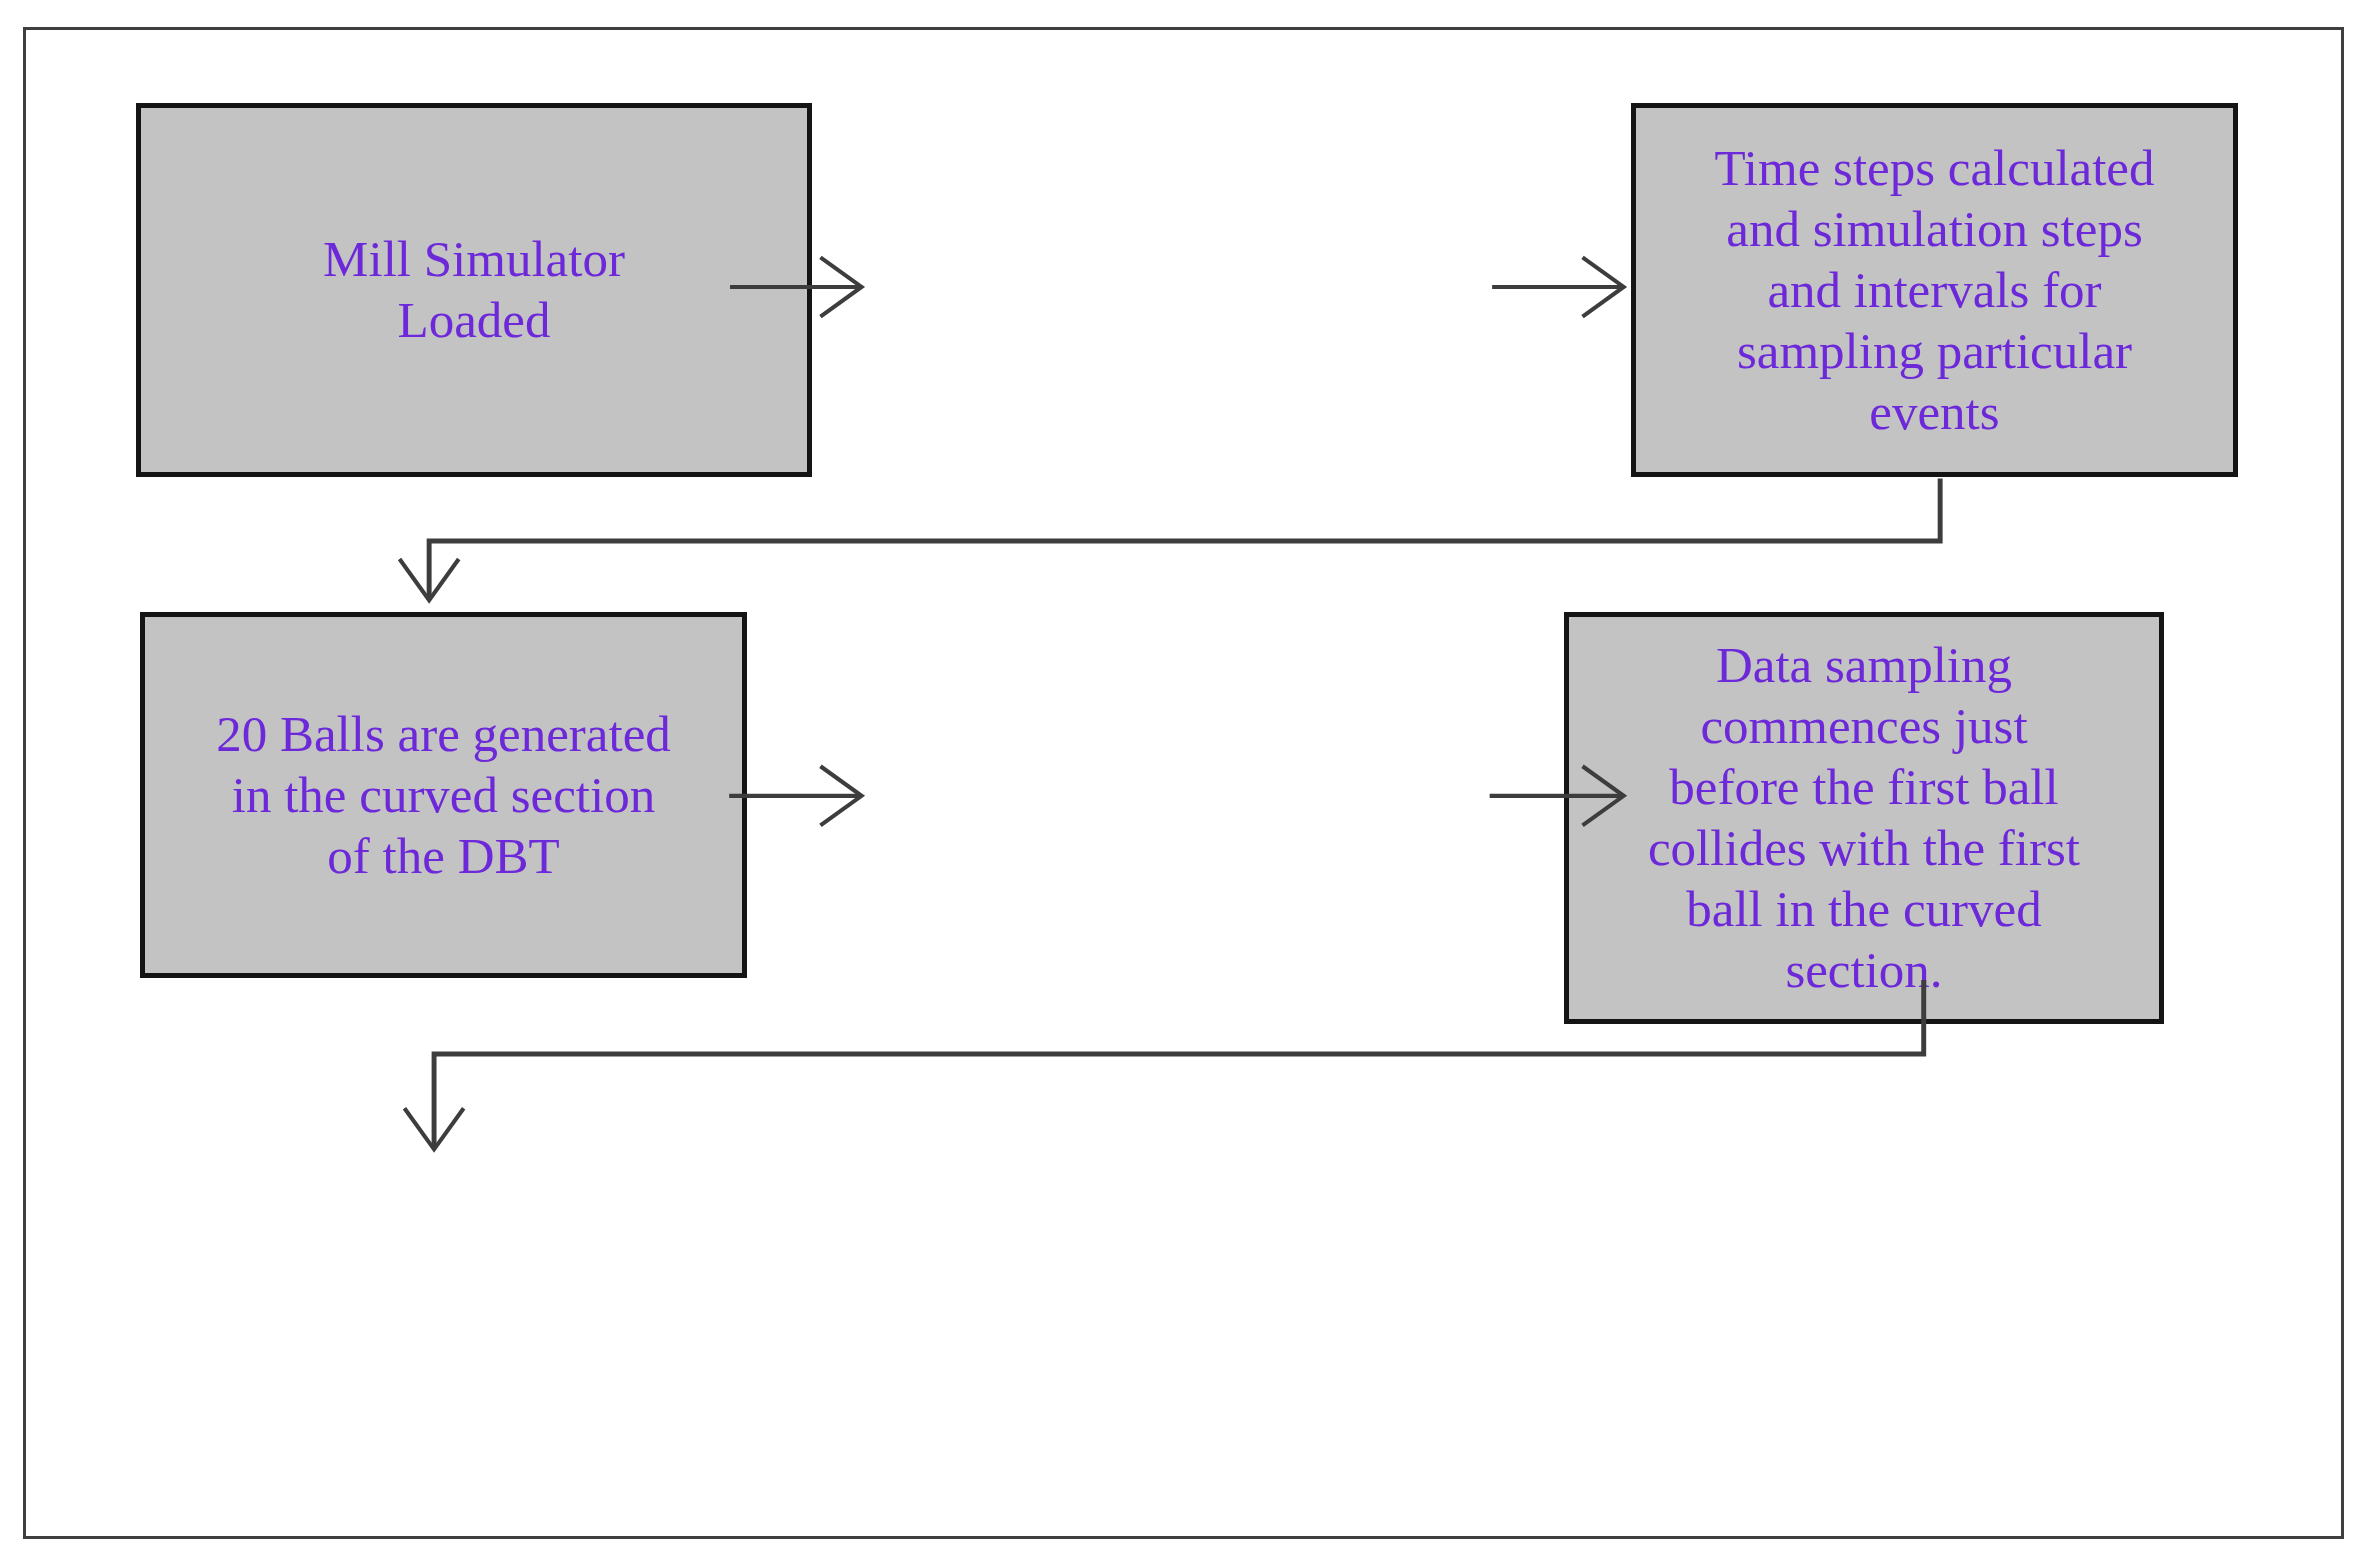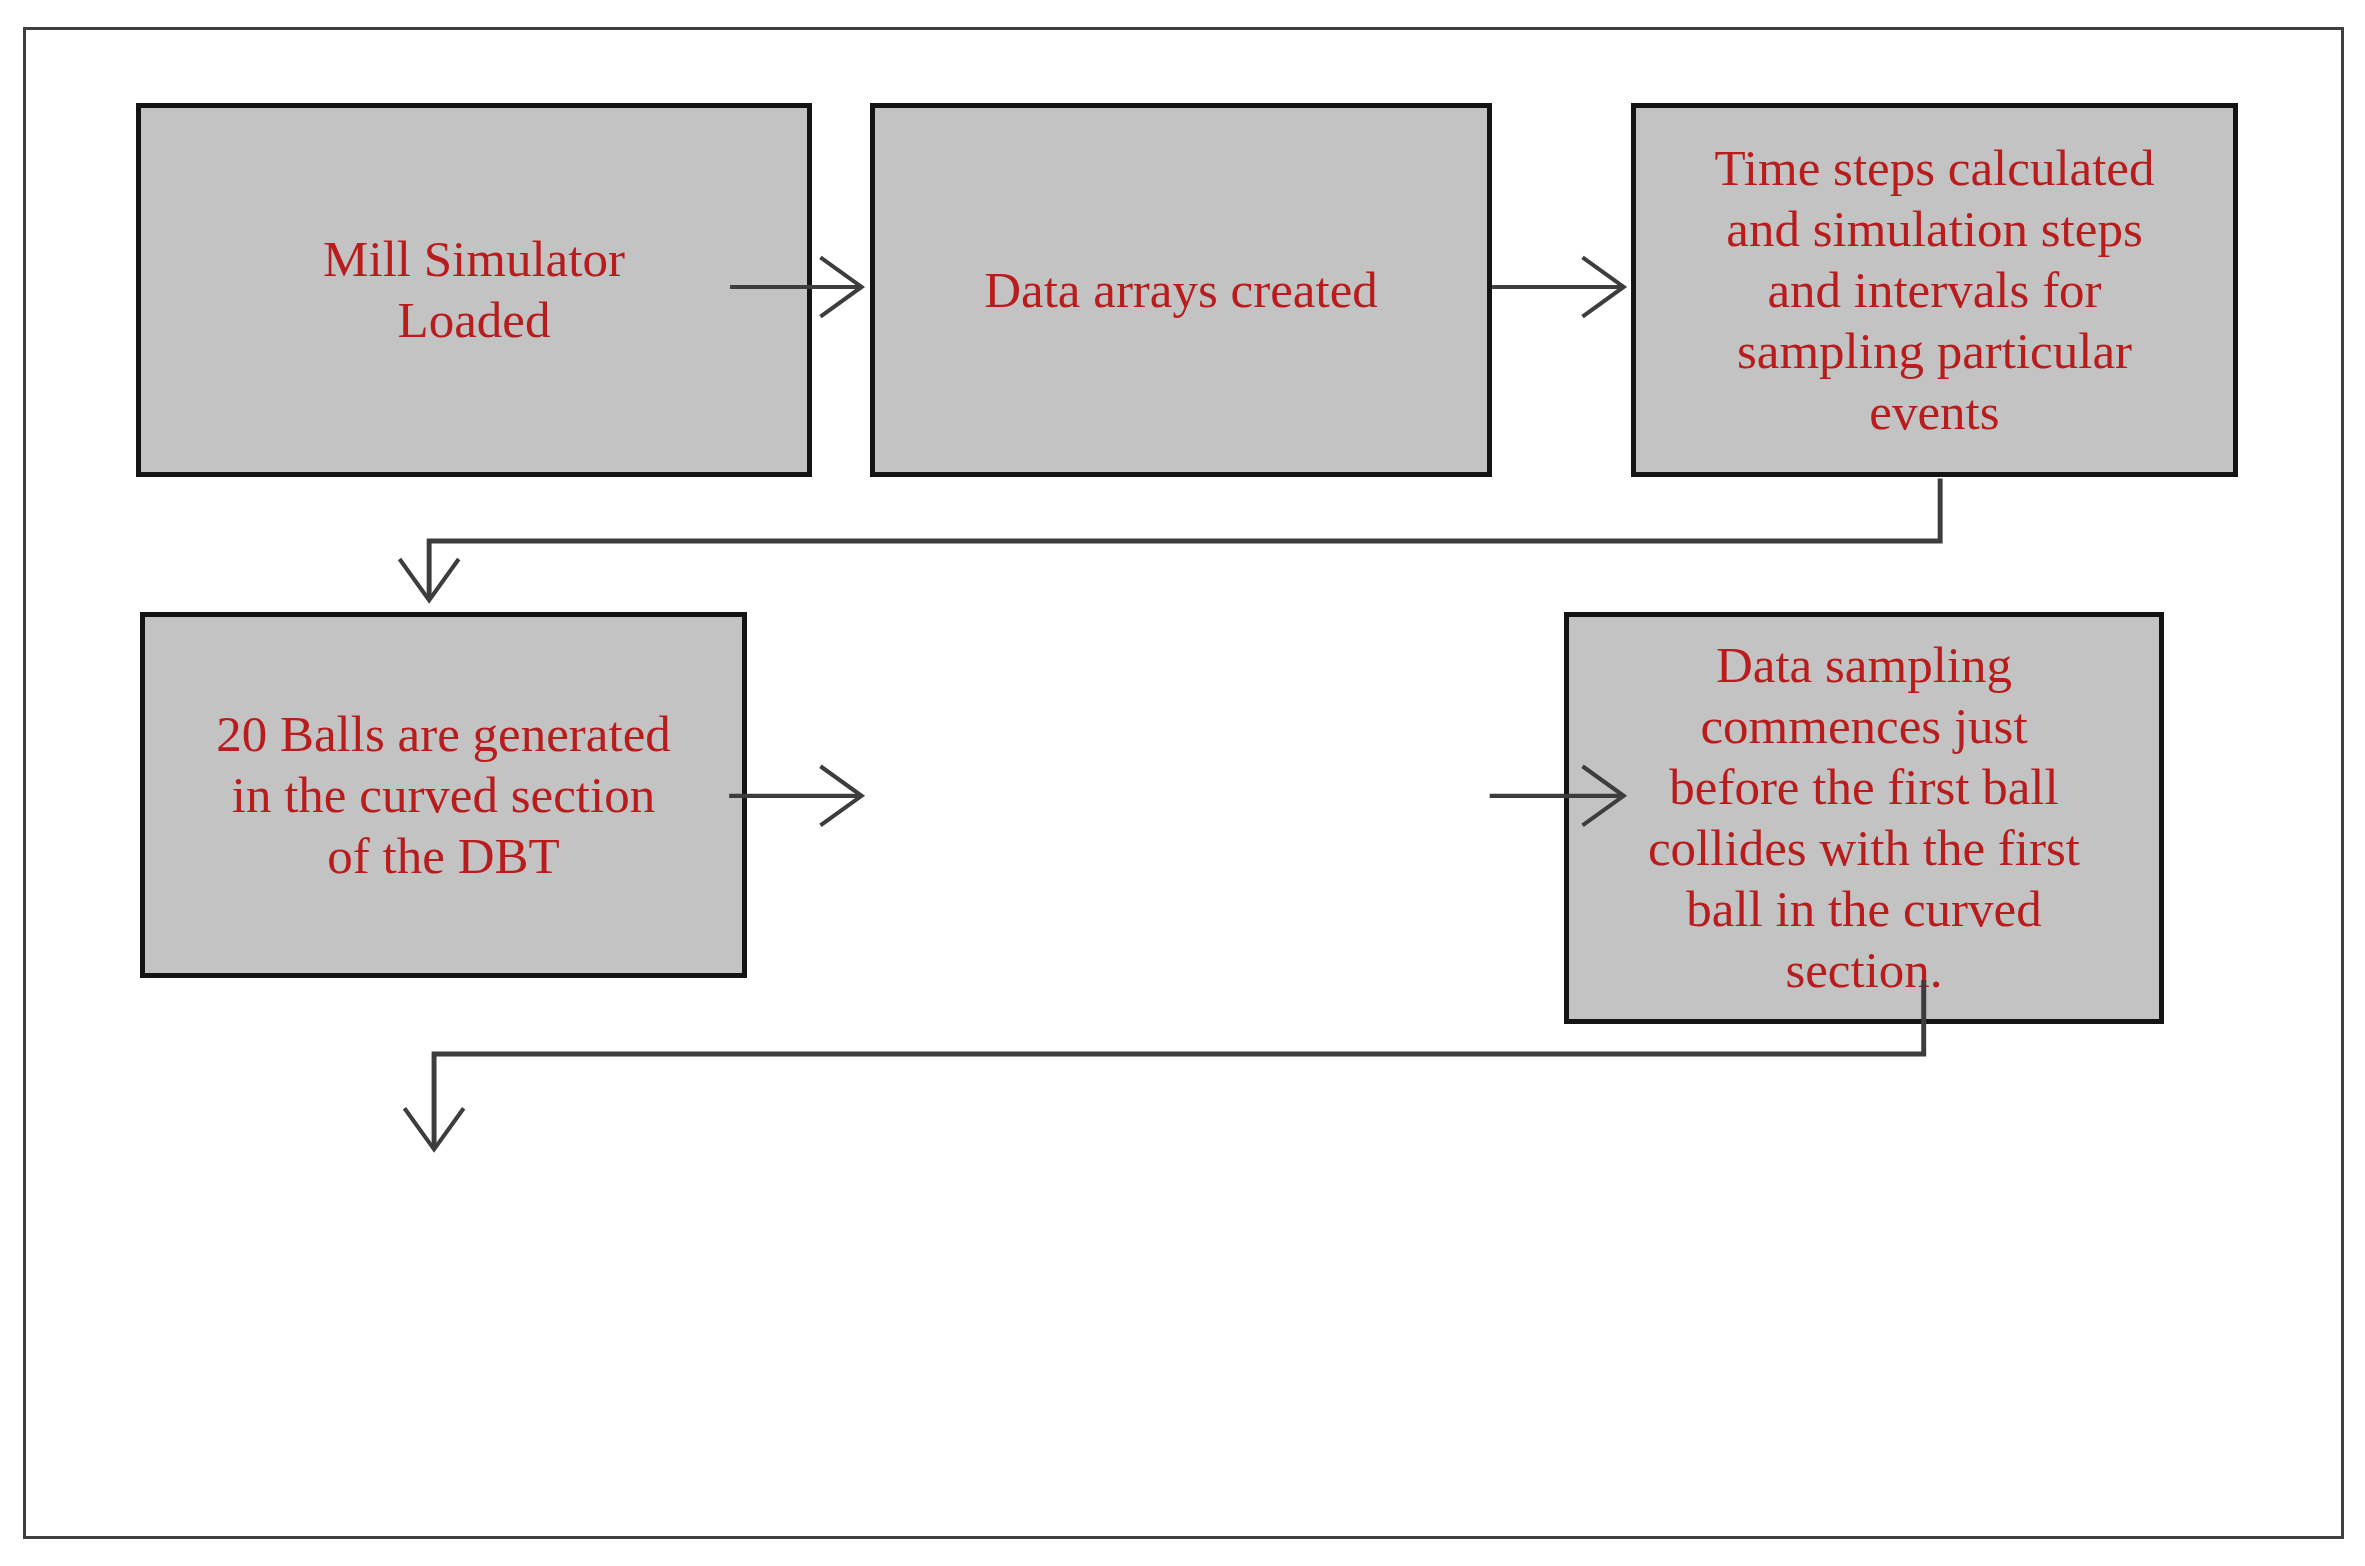--- a/index.html
+++ b/index.html
@@ -32,21 +32,21 @@
     box-sizing: border-box;
     display: flex;
     align-items: center;
     justify-content: center;
     text-align: center;
   }
   .box-text {
     white-space: pre-line;
     font-size: 51px;
     line-height: 61px;
-    color: #b91c1c;
+    color: #6d28d9;
     padding: 0 6.6px;
   }
   
   .box1 { left: 136px;  top: 103px; width: 676px; height: 374px; }
   .box2 { left: 870px; top: 103px; width: 622px; height: 374px; }
   .box3 { left: 1631px; top: 103px; width: 607px; height: 374px; }
   
   .box4 { left: 140px;  top: 612px; width: 607px; height: 366px; }
   .box5 { left: 870px; top: 612px; width: 620px; height: 366px; }
   .box6 { left: 1564px; top: 612px; width: 600px; height: 412px; }
@@ -74,23 +74,20 @@
 
 <div class="canvas">
 
   <div class="frame"></div>
 
   <div class="box box1">
     <div class="box-text">Mill Simulator
 Loaded</div>
   </div>
 
-  <div class="box box2">
-    <div class="box-text">Data arrays created</div>
-  </div>
 
   <div class="box box3">
     <div class="box-text">Time steps calculated
 and simulation steps
 and intervals for
 sampling particular
 events</div>
   </div>
 
   <div class="box box4">

